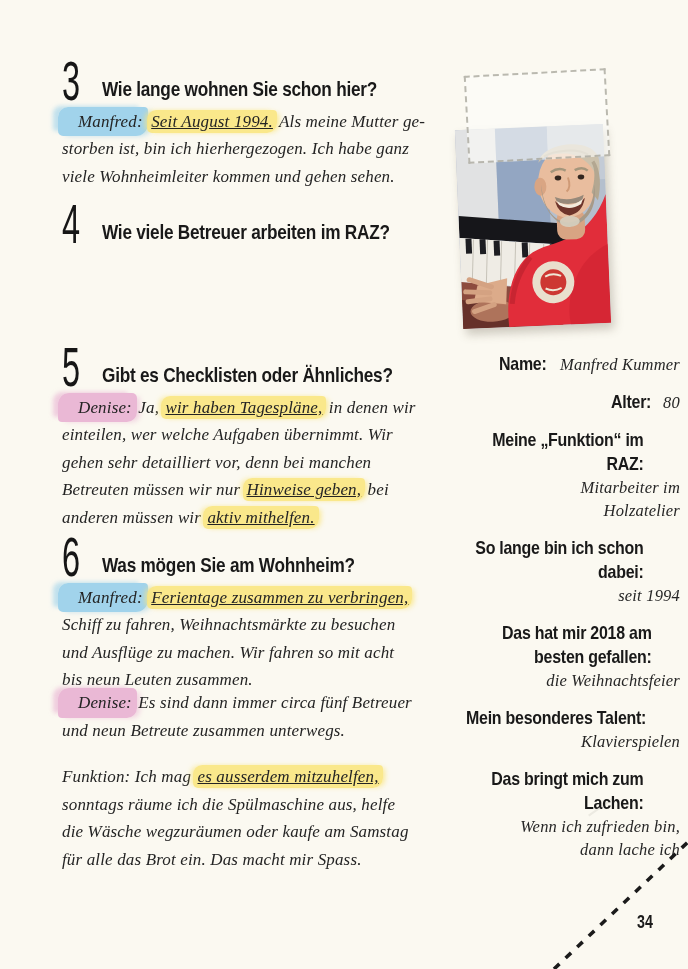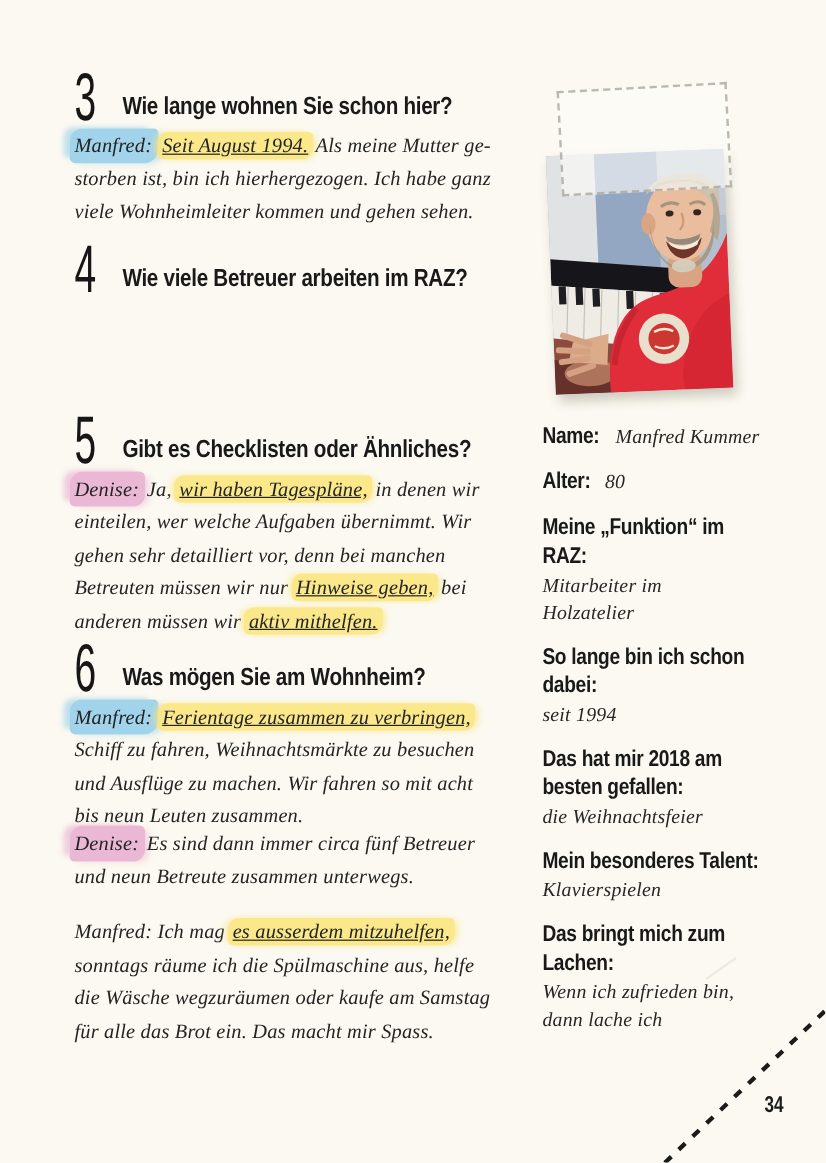--- a/index.html
+++ b/index.html
@@ -20,21 +20,21 @@
     display:inline-block;font-family:"Liberation Sans",sans-serif;
     font-size:20.5px;font-weight:700;letter-spacing:-0.3px;line-height:1.1;
     color:#191919;transform:scaleX(0.84);transform-origin:left bottom;
     padding-bottom:3px;white-space:nowrap;
   }
   .answer{
     font-family:"Liberation Serif",serif;font-style:italic;
     font-size:17px;line-height:27.5px;letter-spacing:0.15px;color:#242424;
     white-space:pre;margin-top:4px;
   }
-  .speaker{display:inline-block;padding:1px 5px 1px 4px;margin:-1px -3px -1px -4px;}
+  .speaker{display:inline-block;padding:1px 5px 1px 20px;margin:-1px -3px -1px -4px;}
   .speaker.blue{
     background:rgba(144,204,234,0.85);
     border-radius:10px 4px 12px 5px;
     box-shadow:-7px -3px 4px -2px rgba(144,204,234,0.55),5px 2px 5px -2px rgba(144,204,234,0.5);
   }
   .speaker.pink{
     background:rgba(230,168,206,0.8);
     border-radius:11px 5px 10px 4px;
     box-shadow:-7px -3px 4px -2px rgba(230,168,206,0.55),5px 2px 5px -2px rgba(230,168,206,0.45);
   }
@@ -55,21 +55,21 @@
   .photo-wrap svg{display:block;width:148px;height:199px;}
   .tape{
     position:absolute;left:466px;top:72px;width:138px;height:84px;
     transform:rotate(-3.1deg);
     background:rgba(252,252,249,0.62);
     border:2px dashed rgba(165,163,152,0.75);
     z-index:2;
   }
   
   .profile{position:absolute;left:452px;top:352px;width:228px;}
-  .info-item{margin-bottom:14px;white-space:pre-line;}
+  .info-item{margin-bottom:14px;white-space:pre-line;text-align:right;}
   .info-label{
     display:inline-block;font-family:"Liberation Sans",sans-serif;
     font-size:19px;font-weight:700;letter-spacing:-0.3px;line-height:24px;
     color:#191919;transform:scaleX(0.84);transform-origin:left top;
     vertical-align:baseline;
   }
   .info-value{
     font-family:"Liberation Serif",serif;font-style:italic;
     font-size:16.5px;line-height:23px;letter-spacing:0.2px;color:#262626;
   }
@@ -127,21 +127,21 @@
 und Ausflüge zu machen. Wir fahren so mit acht
 bis neun Leuten zusammen.</span></div>
 </section>
 
 <section class="qa-section" style="top:689px">
   <div class="answer" style="margin-top:0"><span class="speaker pink">Denise:</span><span> Es sind dann immer circa fünf Betreuer
 und neun Betreute zusammen unterwegs.</span></div>
 </section>
 
 <section class="qa-section" style="top:763px">
-  <div class="answer" style="margin-top:0"><span>Manfred: Ich mag </span><span class="hl-y">es ausserdem mitzuhelfen,</span><span>
+  <div class="answer" style="margin-top:0"><span>Funktion: Ich mag </span><span class="hl-y">es ausserdem mitzuhelfen,</span><span>
 sonntags räume ich die Spülmaschine aus, helfe
 die Wäsche wegzuräumen oder kaufe am Samstag
 für alle das Brot ein. Das macht mir Spass.</span></div>
 </section>
 
 <div class="photo-wrap">
   <svg viewBox="0 0 148 199">
     <rect width="148" height="199" fill="#c7ccd5"></rect>
     <rect width="40" height="199" fill="#e1e2e3"></rect>
     <polygon points="40,0 92,0 92,125 40,112" fill="#93a6c2"></polygon>

